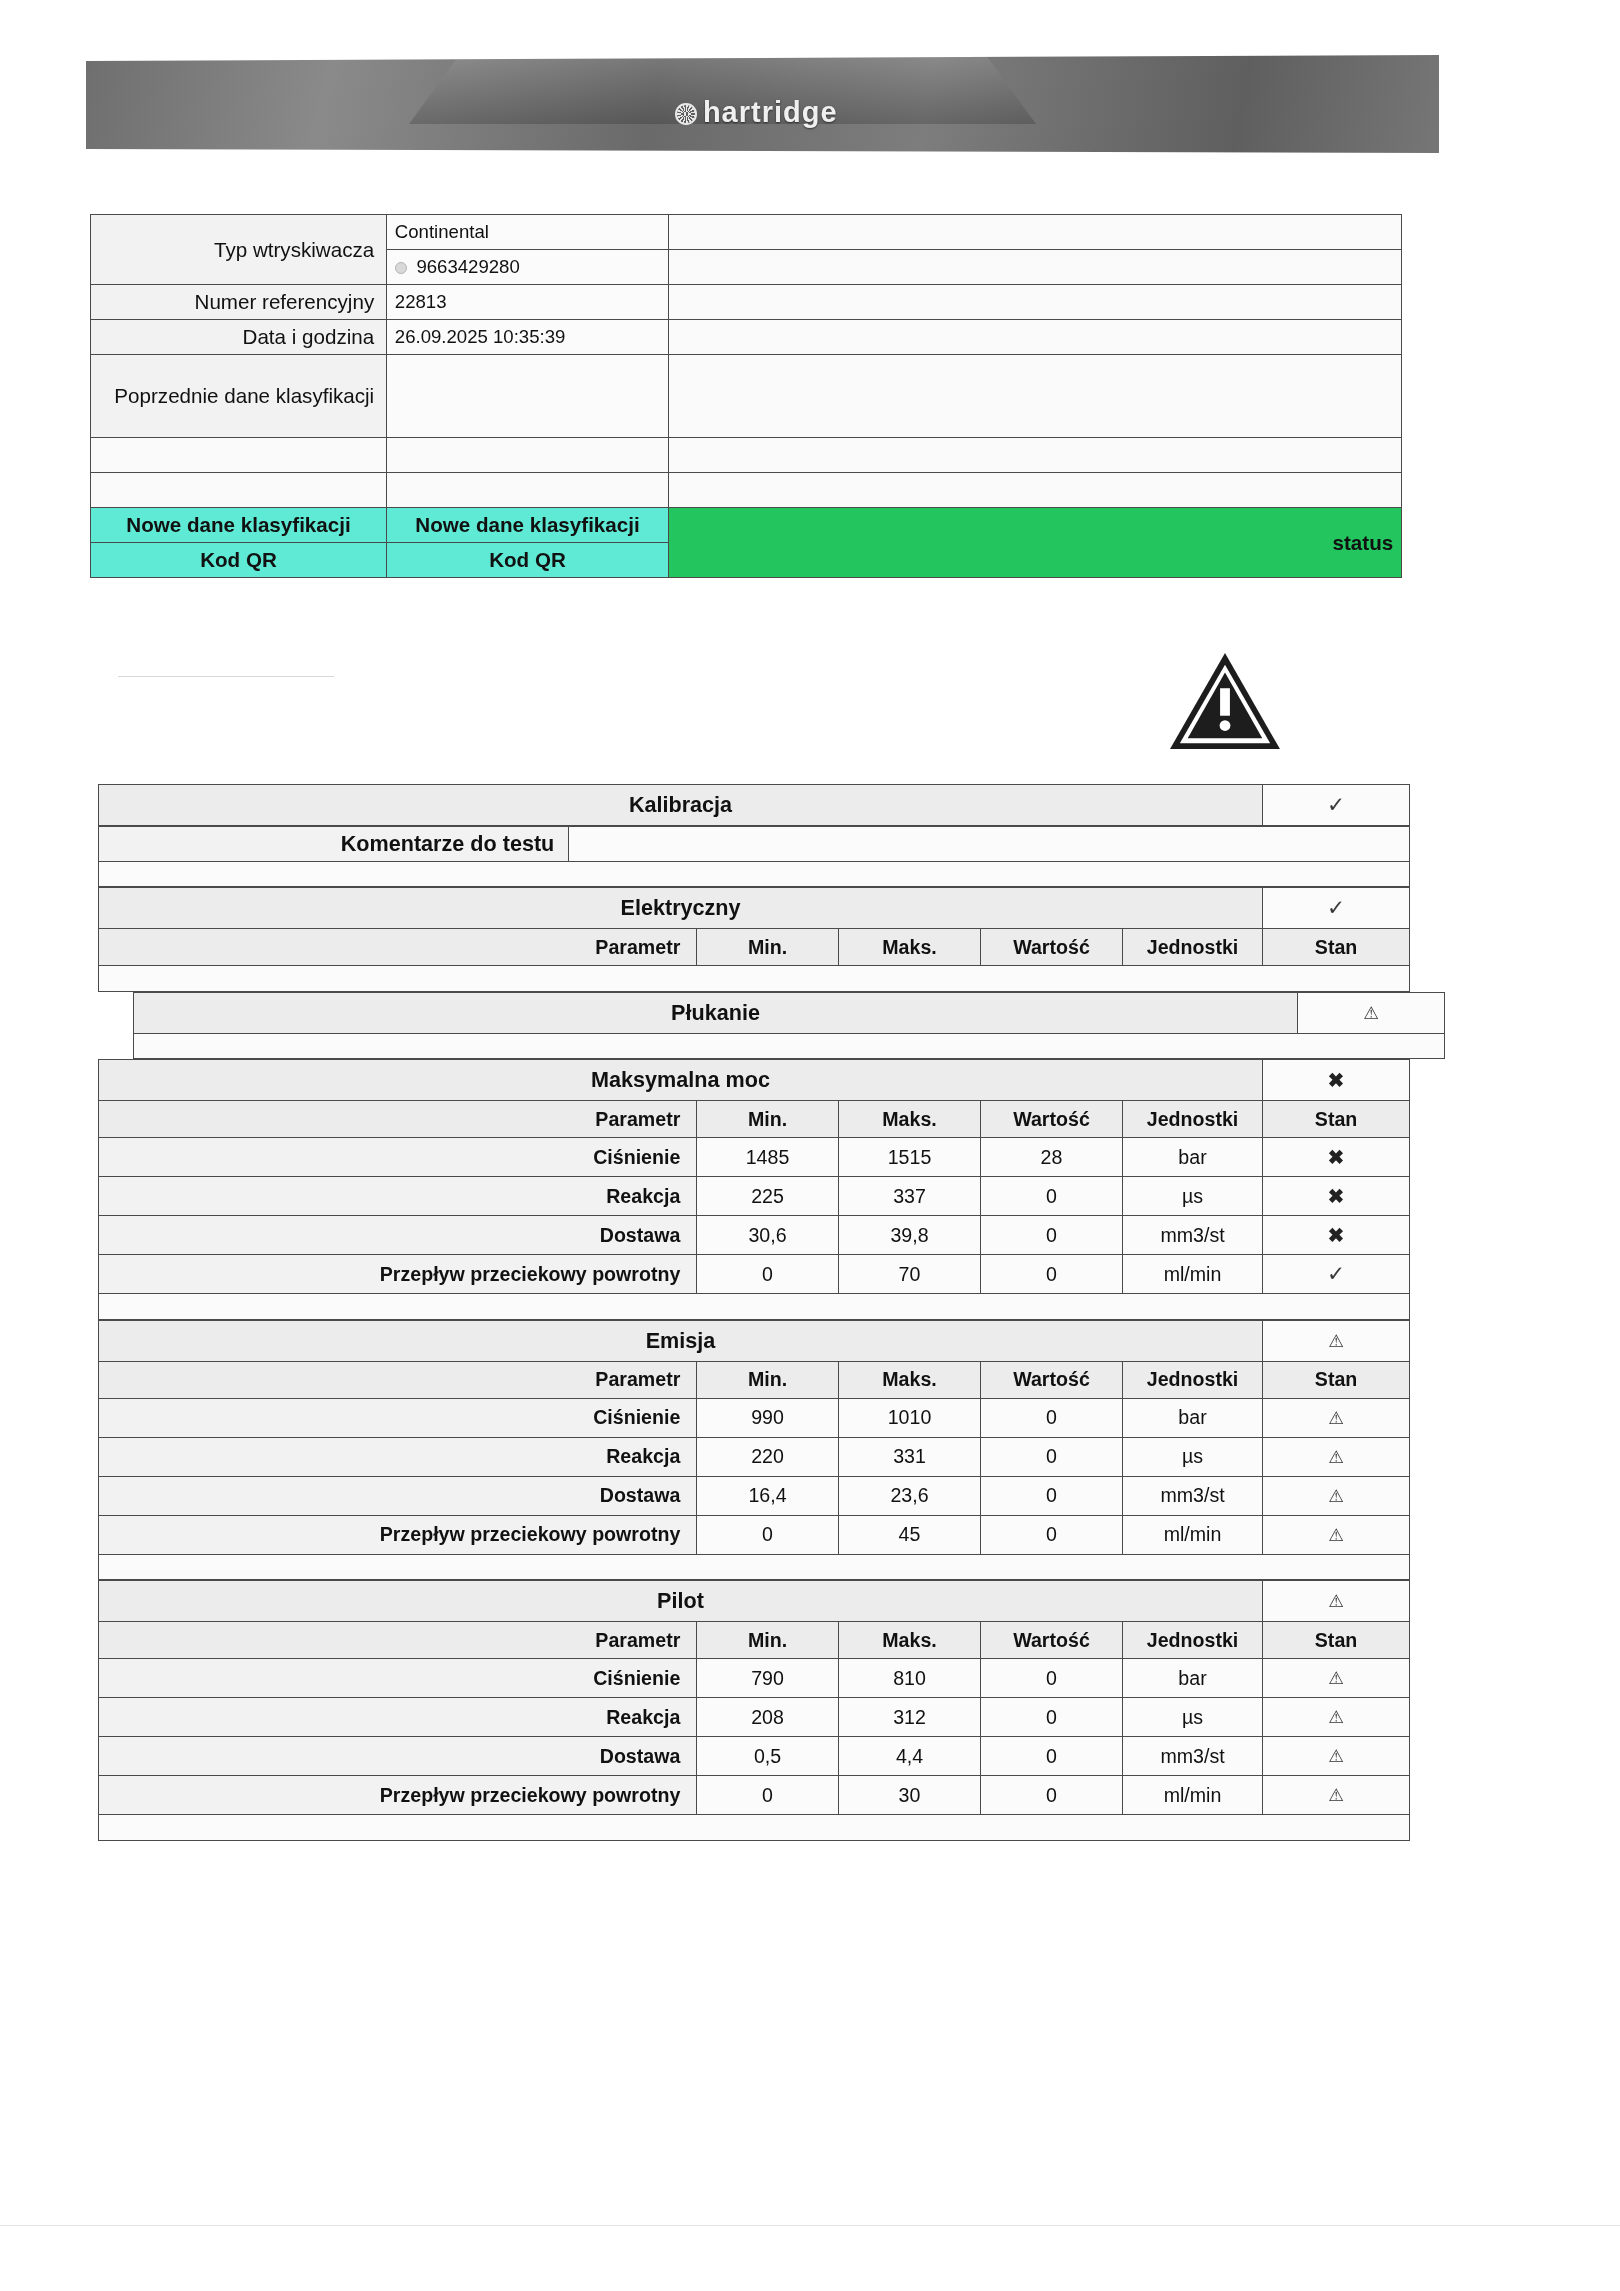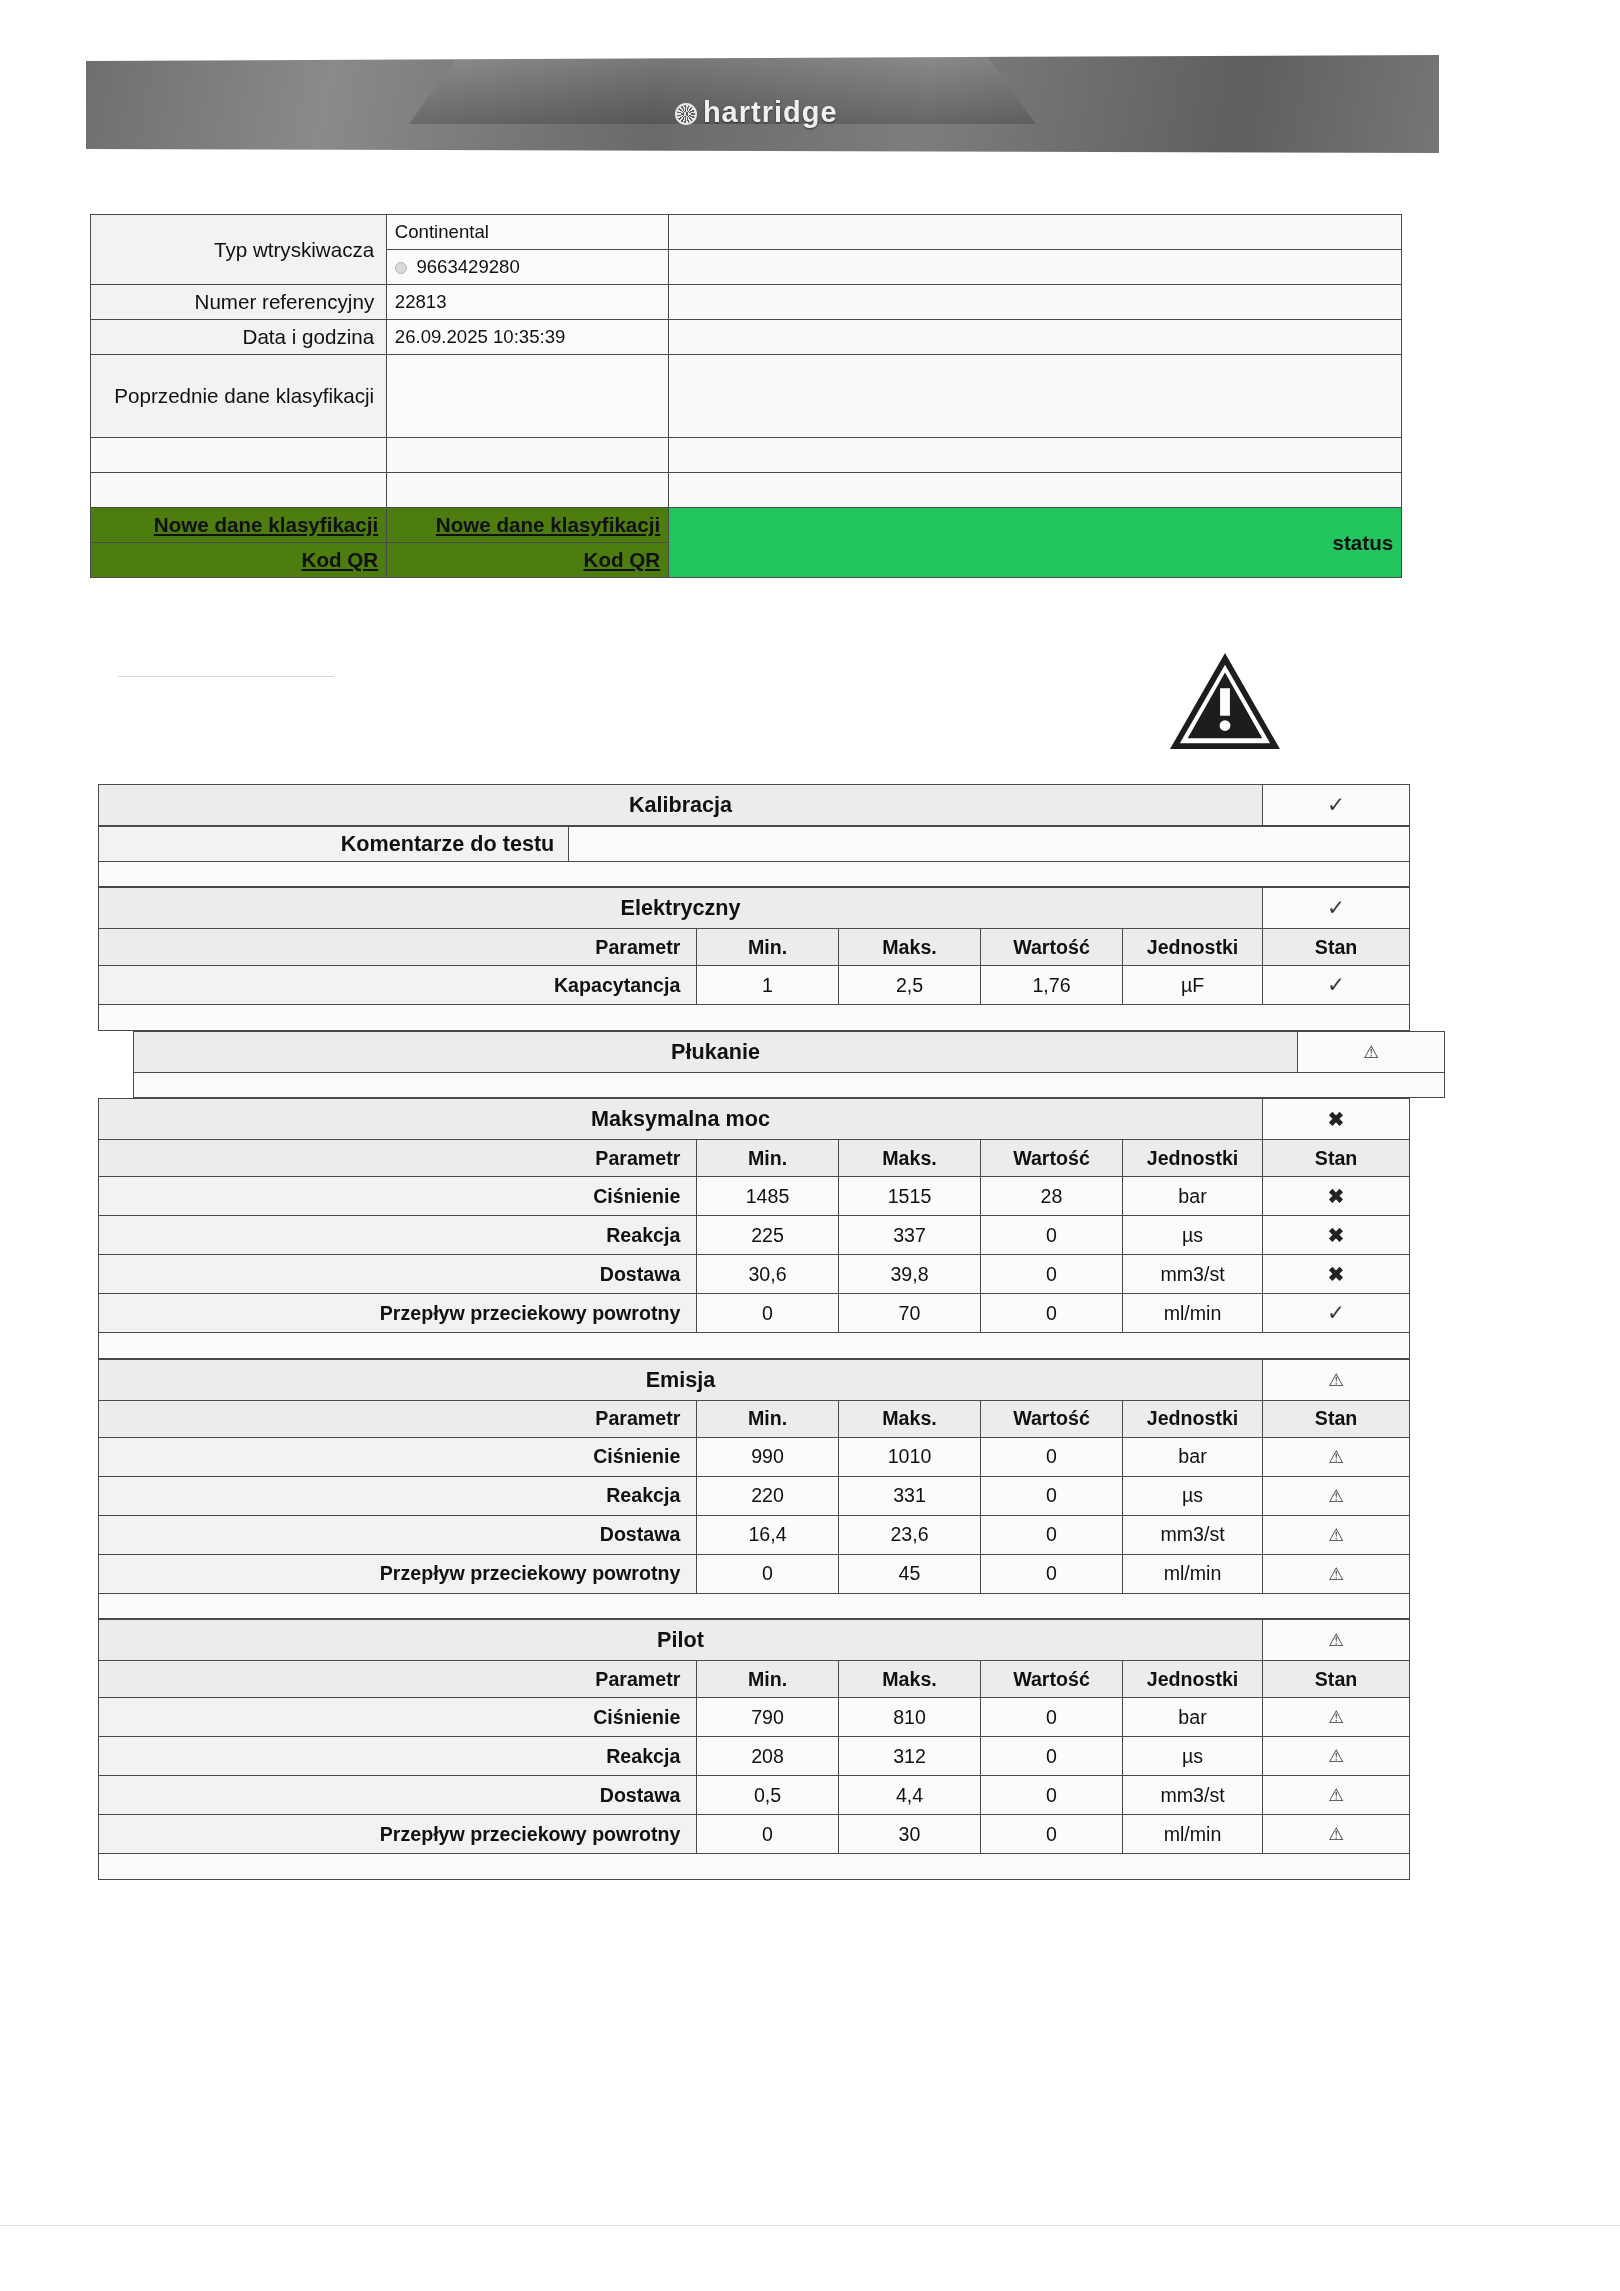--- a/index.html
+++ b/index.html
@@ -98,25 +98,24 @@
   .qr-dot {
     display: inline-block;
     width: 11.8px; height: 11.8px;
     border-radius: 50%;
     background: #d9d9d9;
     border: 1px solid #b5b5b5;
     margin-right: 9.8px;
     vertical-align: middle;
   }
   .center-b {
-    text-align: right;
+    text-align: center;
     font-weight: bold;
     font-size: 20.6px;
-    background: #4d7c0f;
-    text-decoration: underline;
+    background: #5eead4;
   }
   .status-cell {
     text-align: right;
     font-weight: bold;
     font-size: 20.6px;
     background: #22c55e;
   }
 
   
   .warn-triangle {
@@ -329,28 +328,20 @@
             <td class="sect-state state"><span class="ok">✓</span></td>
           </tr>
           <tr class="hdr">
             <td class="param-h">Parametr</td>
             <td>Min.</td>
             <td>Maks.</td>
             <td>Wartość</td>
             <td>Jednostki</td>
             <td>Stan</td>
           </tr>
-          <tr class="row">
-            <td class="param">Kapacytancja</td>
-            <td class="num">1</td>
-            <td class="num">2,5</td>
-            <td class="num">1,76</td>
-            <td class="unit">µF</td>
-            <td class="state"><span class="ok">✓</span></td>
-          </tr>
           <tr class="spacer">
             <td colspan="6"></td>
           </tr>
         </tbody>
       </table>
       <table style="width: 100%; margin-left: 35px;">
         <colgroup>
           <col style="width:598px">
           <col style="width:142px">
           <col style="width:142px">

